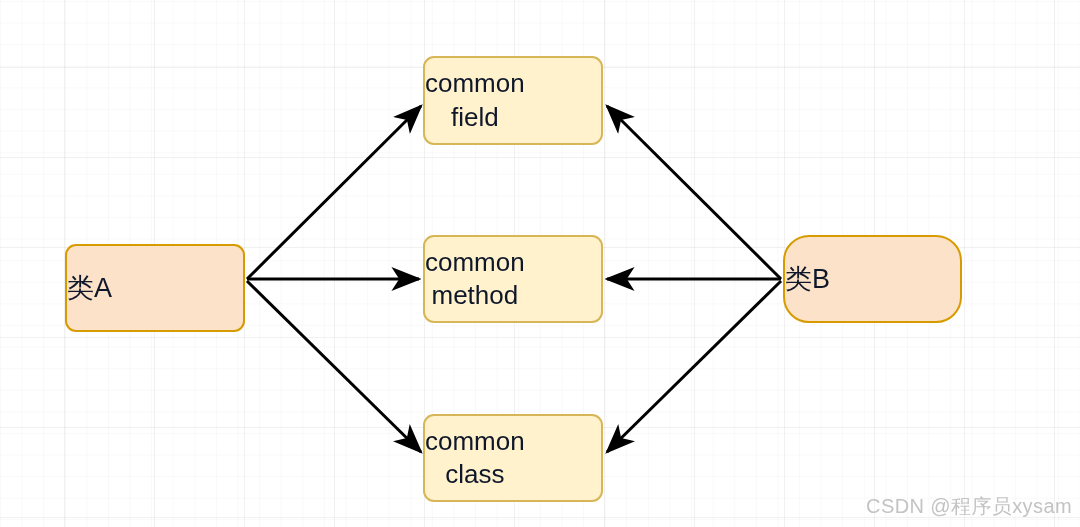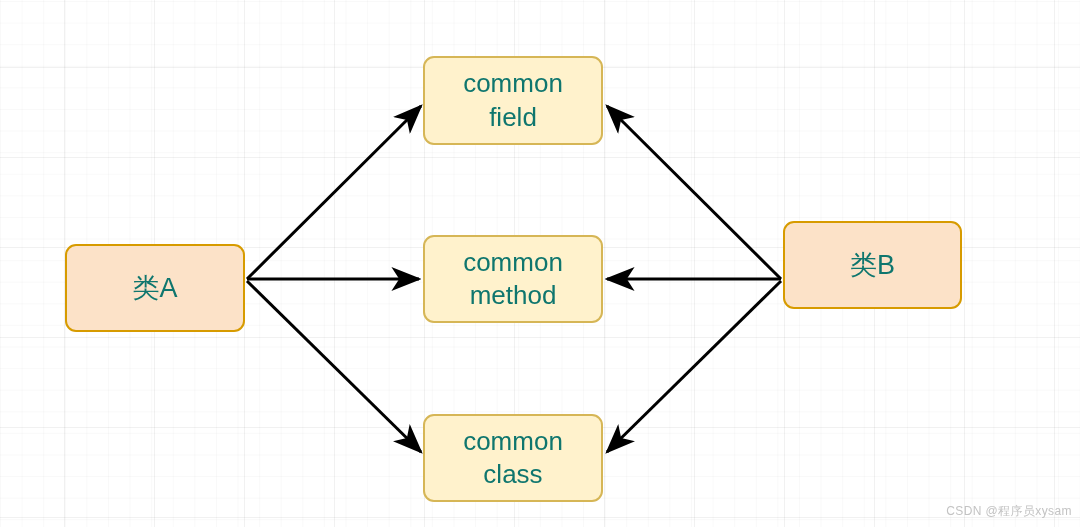--- a/index.html
+++ b/index.html
@@ -34,44 +34,44 @@
     height: 527px;
     pointer-events: none;
   }
   .node {
     position: absolute;
     box-sizing: border-box;
     border: 2px solid;
     border-radius: 11px;
     display: flex;
     align-items: center;
-    justify-content: center;
+    justify-content: flex-start;
     text-align: center;
     line-height: 1.28;
-    color: #0f766e;
+    color: #0f172a;
   }
   .node-label {
     display: block;
     white-space: pre-line;
   }
   .node-common {
     background: #fff2cc;
     border-color: #d6b656;
     font-size: 26px;
   }
   .node-class {
     background: #fce2c8;
     border-color: #d79b00;
     font-size: 27px;
   }
   #watermark {
     position: absolute;
     right: 8px;
     bottom: 7px;
-    font-size: 12px;
+    font-size: 20px;
     color: #c3c3c3;
     letter-spacing: 0.4px;
     font-family: "Liberation Sans", "DejaVu Sans", sans-serif;
     white-space: nowrap;
   }
 </style>
 </head>
 <body>
 
 <div id="canvas">
@@ -104,19 +104,19 @@
   <div class="node node-common" style="left: 423px; top: 235px; width: 180px; height: 88px;">
     <span class="node-label">common
 method</span>
   </div>
 
   <div class="node node-common" style="left: 423px; top: 414px; width: 180px; height: 88px;">
     <span class="node-label">common
 class</span>
   </div>
 
-  <div class="node node-class" style="left: 783px; top: 221px; width: 179px; height: 88px;">
+  <div class="node node-class" style="left: 783px; top: 235px; width: 179px; height: 88px; border-radius: 26px;">
     <span class="node-label">类B</span>
   </div>
 
   <div id="watermark">CSDN @程序员xysam</div>
 
 </div>
 
 </body></html>

